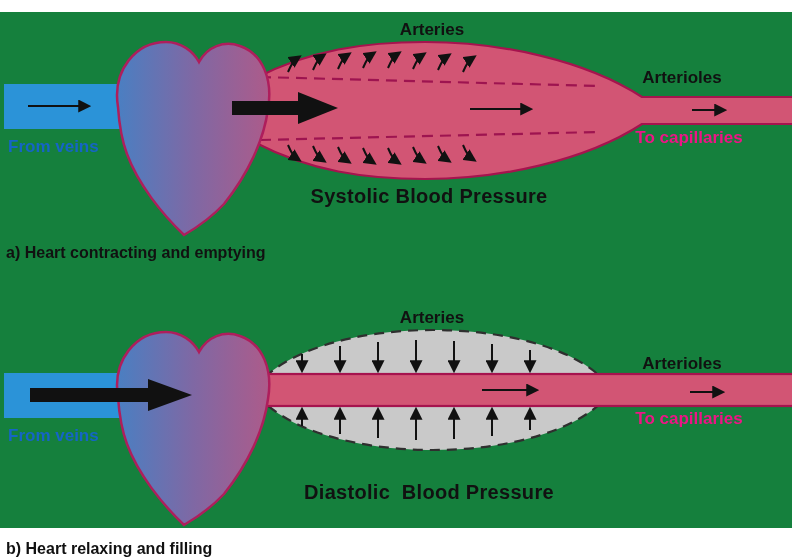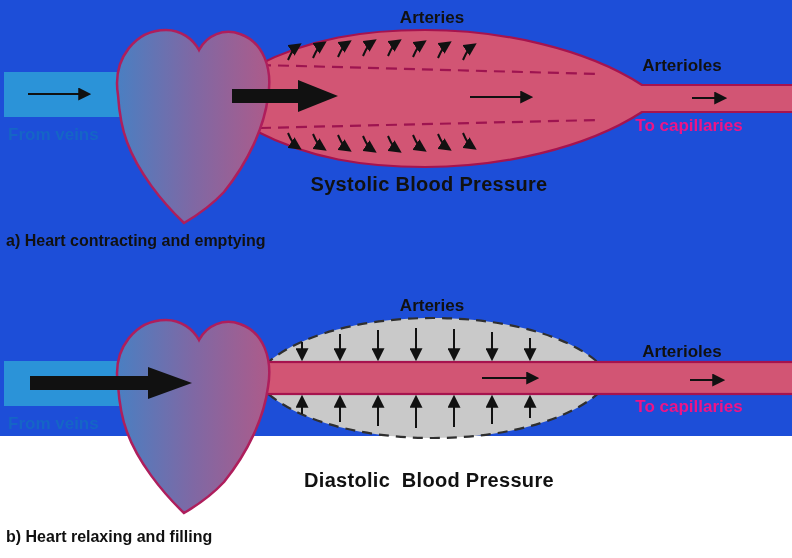--- a/index.html
+++ b/index.html
@@ -1,17 +1,17 @@
 <!DOCTYPE html>
 <html><head>
 <meta charset="utf-8">
 <style>
   html, body { margin: 0; padding: 0; background: #ffffff; }
   body { width: 792px; height: 558px; overflow: hidden; }
-  .diagram { width: 792px; height: 436px; background: #1d4ed8; }
+  .diagram { width: 792px; height: 516px; background: #15803d; margin-top: 12px; }
   svg { display: block; }
   text {
     font-family: "Liberation Sans", "DejaVu Sans", sans-serif;
     font-weight: bold;
     white-space: pre;
   }
   .label   { font-size: 17px; }
   .title   { font-size: 20px; letter-spacing: 0.3px; }
   .caption { font-size: 16px; }
   .thin-arrow { stroke: #111111; stroke-width: 2; fill: none; }

